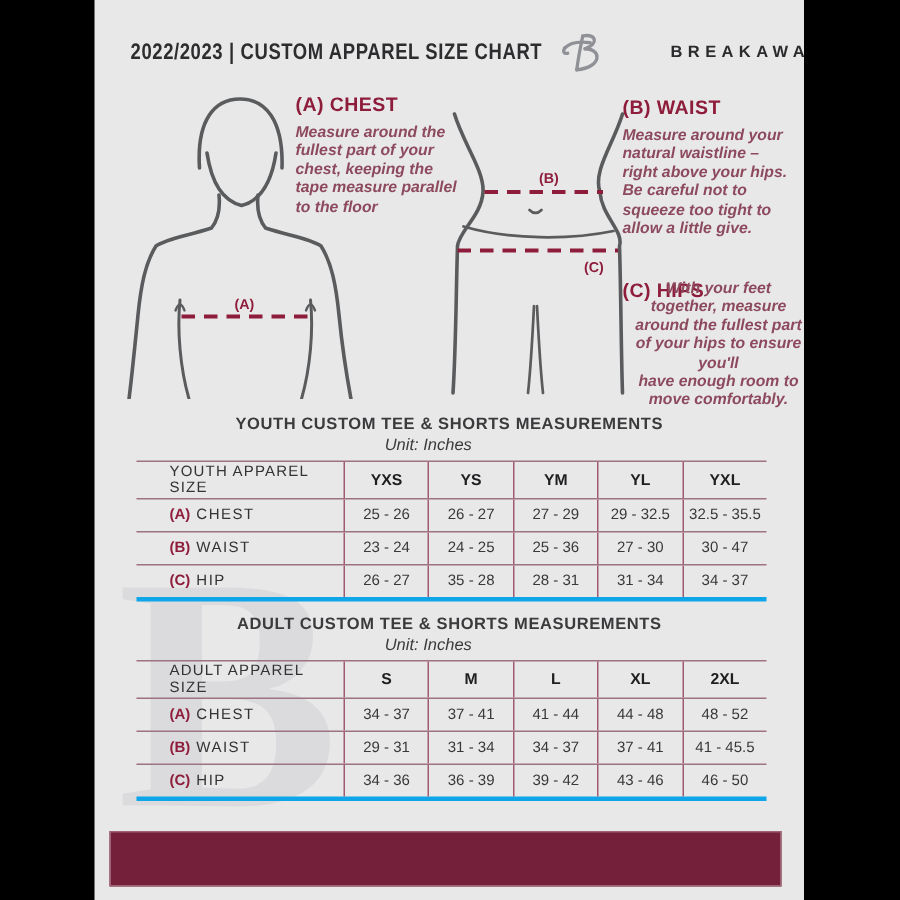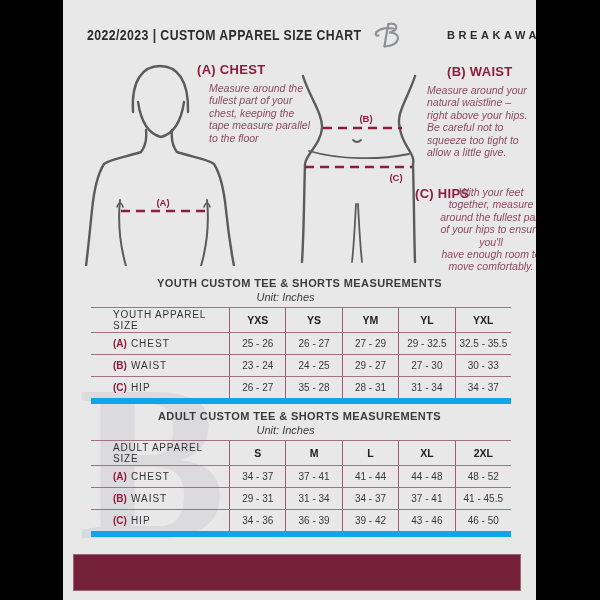--- a/index.html
+++ b/index.html
@@ -23,34 +23,34 @@
     color:#2b2b2d;letter-spacing:3.6px;z-index:2;white-space:nowrap;padding-left:40px;
   }
   
   .fig{position:absolute;z-index:1;}
   .sec-head{
     position:absolute;font-size:13px;font-weight:800;color:#8e1d3b;
     letter-spacing:.3px;z-index:2;white-space:nowrap;
   }
   .sec-body{
     position:absolute;font-size:10.5px;line-height:12.4px;font-style:italic;
-    color:#8d4a5e;white-space:pre-line;z-index:2;font-weight:400;margin-left:12px;
+    color:#8d4a5e;white-space:pre-line;z-index:2;font-weight:700;
   }
   
   .tbl-title{
     position:absolute;left:0;width:473px;text-align:center;font-size:11px;
     font-weight:700;color:#3b3b3d;letter-spacing:.4px;z-index:2;
   }
   .tbl-unit{
     position:absolute;left:0;width:445px;text-align:center;font-size:11px;
     font-style:italic;font-weight:500;color:#3b3b3d;z-index:2;
   }
   .sizes-table{
     position:absolute;left:28px;width:420px;z-index:2;
-    border-bottom:6px solid #0ea5e9;
+    border-bottom:3px solid #0ea5e9;
   }
   .tr{display:grid;grid-template-columns:138px repeat(5,1fr);border-top:1px solid #9e7280;}
   .tr.head{height:24px;}
   .tr.data{height:21px;}
   .td{display:flex;align-items:center;justify-content:center;font-size:10px;color:#38383a;}
   .td.col-h{font-weight:700;color:#202022;font-size:10.5px;}
   .td.first{justify-content:flex-start;padding-left:22px;}
   .td.size-h{font-weight:400;letter-spacing:.8px;font-size:10px;color:#333;}
   .td.vline{border-left:1px solid #a25a6f;}
   .row-prefix{color:#8e1d3b;font-weight:800;margin-right:4px;}
@@ -116,21 +116,21 @@
     <text x="101" y="115" text-anchor="middle" font-size="9.5" font-weight="bold" fill="#8e1d3b">(C)</text>
   </svg>
 
   <div class="sec-head" style="left:134px;top:62px;">(A) CHEST</div>
   <div class="sec-body" style="left:134px;top:82px;width:140px;">Measure around the
 fullest part of your
 chest, keeping the
 tape measure parallel
 to the floor</div>
 
-  <div class="sec-head" style="left:352px;top:64px;margin-left:32px;">(B) WAIST</div>
+  <div class="sec-head" style="left:352px;top:64px;">(B) WAIST</div>
   <div class="sec-body" style="left:352px;top:84px;width:120px;">Measure around your
 natural waistline –
 right above your hips.
 Be careful not to
 squeeze too tight to
 allow a little give.</div>
 
   <div class="sec-head" style="left:352px;top:166px;margin-top:20px;">(C) HIPS</div>
   <div class="sec-body" style="left:352px;top:186px;width:128px;text-align:center;">With your feet
 together, measure
@@ -162,23 +162,23 @@
       <div class="td vline">29 - 32.5</div>
       <div class="td vline">32.5 - 35.5</div>
     </div>
     <div class="tr data">
       <div class="td first">
           <span class="row-prefix">(B)</span>
           <span class="row-label">WAIST</span>
         </div>
       <div class="td vline">23 - 24</div>
       <div class="td vline">24 - 25</div>
-      <div class="td vline">29 - 27</div>
+      <div class="td vline">25 - 36</div>
       <div class="td vline">27 - 30</div>
-      <div class="td vline">30 - 33</div>
+      <div class="td vline">30 - 47</div>
     </div>
     <div class="tr data">
       <div class="td first">
           <span class="row-prefix">(C)</span>
           <span class="row-label">HIP</span>
         </div>
       <div class="td vline">26 - 27</div>
       <div class="td vline">35 - 28</div>
       <div class="td vline">28 - 31</div>
       <div class="td vline">31 - 34</div>

